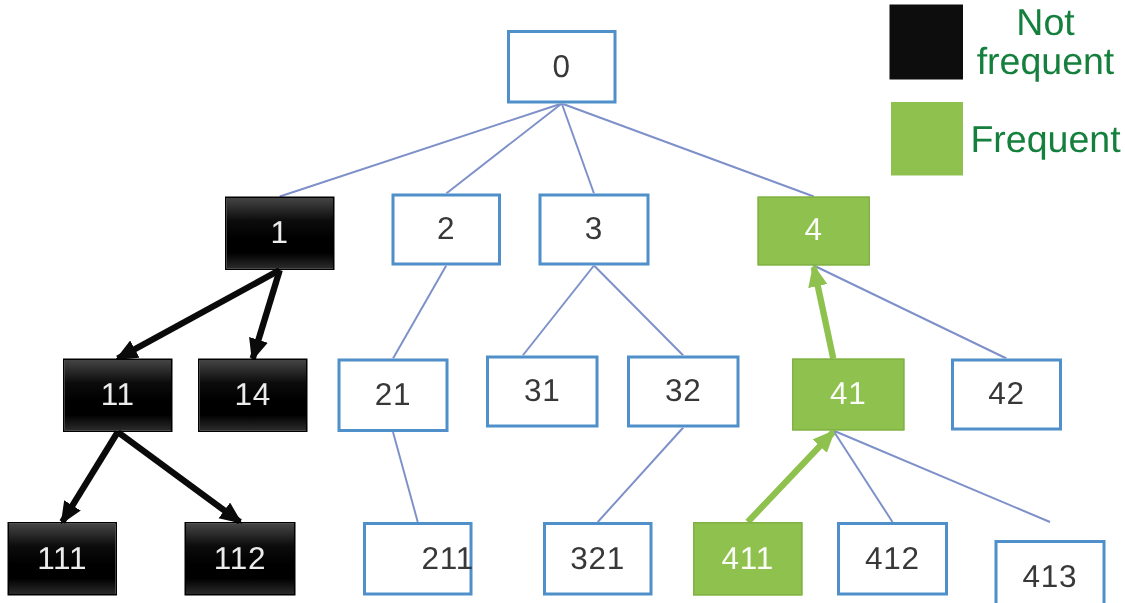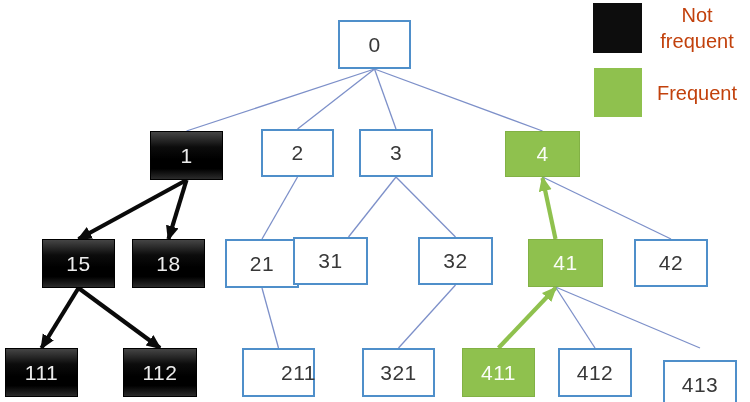--- a/index.html
+++ b/index.html
@@ -45,23 +45,23 @@
     color: #fbfdf8;
   }
   .legend-swatch {
     position: absolute;
     box-sizing: border-box;
   }
   .legend-label {
     position: absolute;
     width: 104px;
     text-align: center;
-    font-size: 20px;
+    font-size: 25px;
     line-height: 26px;
-    color: #c2410c;
+    color: #15803d;
   }
 </style>
 </head>
 <body>
 
 <div class="stage">
 
   <svg id="edge-layer" xmlns="http://www.w3.org/2000/svg" viewBox="0 0 750 402">
     <defs>
       <marker id="arrow-black" markerUnits="userSpaceOnUse" markerWidth="16" markerHeight="14" refX="13" refY="6.5" orient="auto">
@@ -92,24 +92,24 @@
         <line x1="498.5" y1="348" x2="555.5" y2="288" class="edge-up"></line>
       </g>
   </svg>
 
   <div id="nodes-layer">
       <div class="node plain" style="left: 338px; top: 20px; width: 73px; height: 49px;">0</div>
       <div class="node not_frequent" style="left: 150px; top: 131px; width: 73px; height: 49px;">1</div>
       <div class="node plain" style="left: 261px; top: 129px; width: 73px; height: 48px;">2</div>
       <div class="node plain" style="left: 359px; top: 129px; width: 74px; height: 48px;">3</div>
       <div class="node frequent" style="left: 505px; top: 131px; width: 75px; height: 46px;">4</div>
-      <div class="node not_frequent" style="left: 42px; top: 239px; width: 73px; height: 49px;">15</div>
-      <div class="node not_frequent" style="left: 132px; top: 239px; width: 73px; height: 49px;">18</div>
+      <div class="node not_frequent" style="left: 42px; top: 239px; width: 73px; height: 49px;">11</div>
+      <div class="node not_frequent" style="left: 132px; top: 239px; width: 73px; height: 49px;">14</div>
       <div class="node plain" style="left: 225px; top: 239px; width: 74px; height: 49px;">21</div>
-      <div class="node plain" style="left: 293px; top: 237px; width: 75px; height: 48px;">31</div>
+      <div class="node plain" style="left: 324px; top: 237px; width: 75px; height: 48px;">31</div>
       <div class="node plain" style="left: 418px; top: 237px; width: 75px; height: 48px;">32</div>
       <div class="node frequent" style="left: 518px; top: 239px; width: 75px; height: 48px; margin-left: 10px;">41</div>
       <div class="node plain" style="left: 634px; top: 239px; width: 74px; height: 48px;">42</div>
       <div class="node not_frequent" style="left: 5px; top: 348px; width: 73px; height: 49px;">111</div>
       <div class="node not_frequent" style="left: 123px; top: 348px; width: 74px; height: 49px;">112</div>
       <div class="node plain" style="left: 242px; top: 348px; width: 73px; height: 49px; padding-left: 40px;">211</div>
       <div class="node plain" style="left: 362px; top: 348px; width: 73px; height: 49px;">321</div>
       <div class="node frequent" style="left: 462px; top: 348px; width: 73px; height: 49px;">411</div>
       <div class="node plain" style="left: 558px; top: 348px; width: 74px; height: 49px; text-align: center;">412</div>
       <div class="node plain" style="left: 663px; top: 348px; width: 74px; height: 49px; margin-top: 12px;">413</div>

